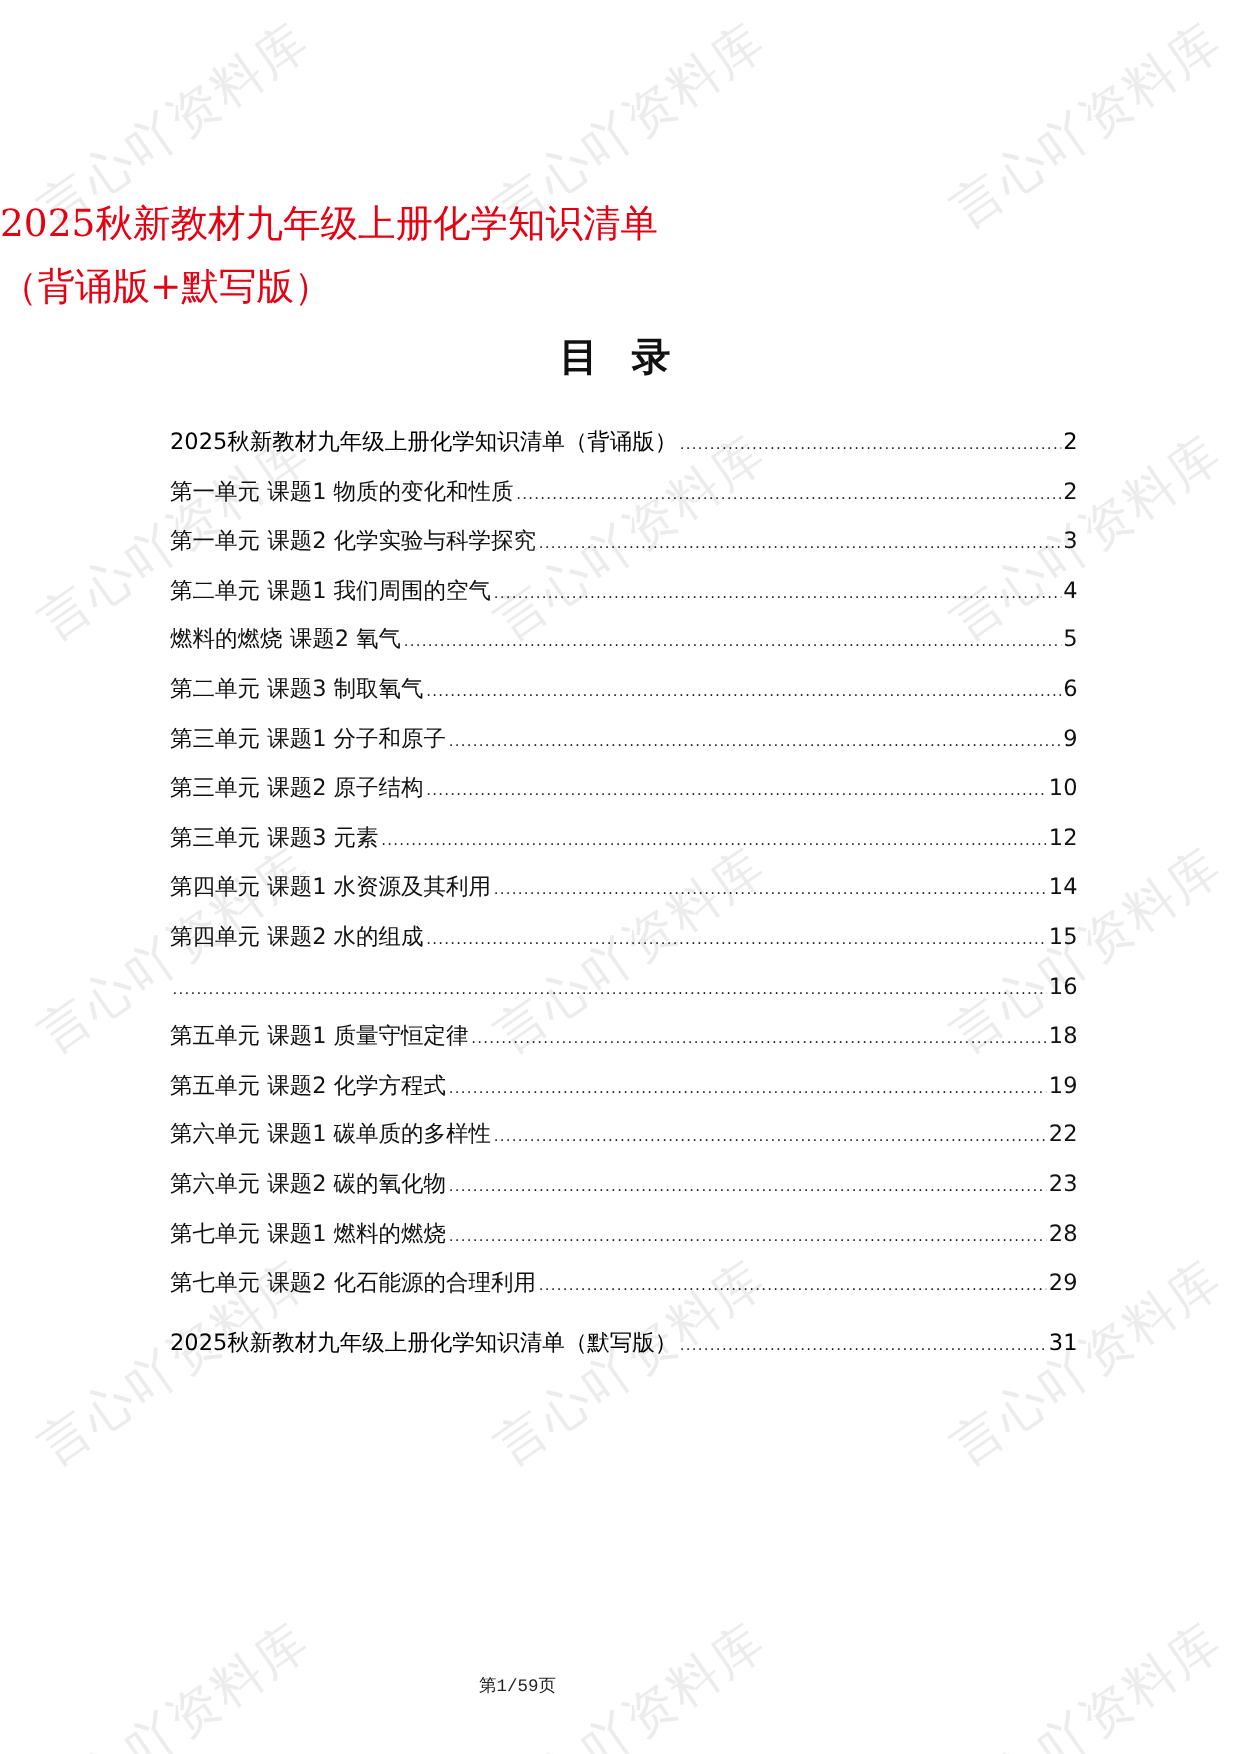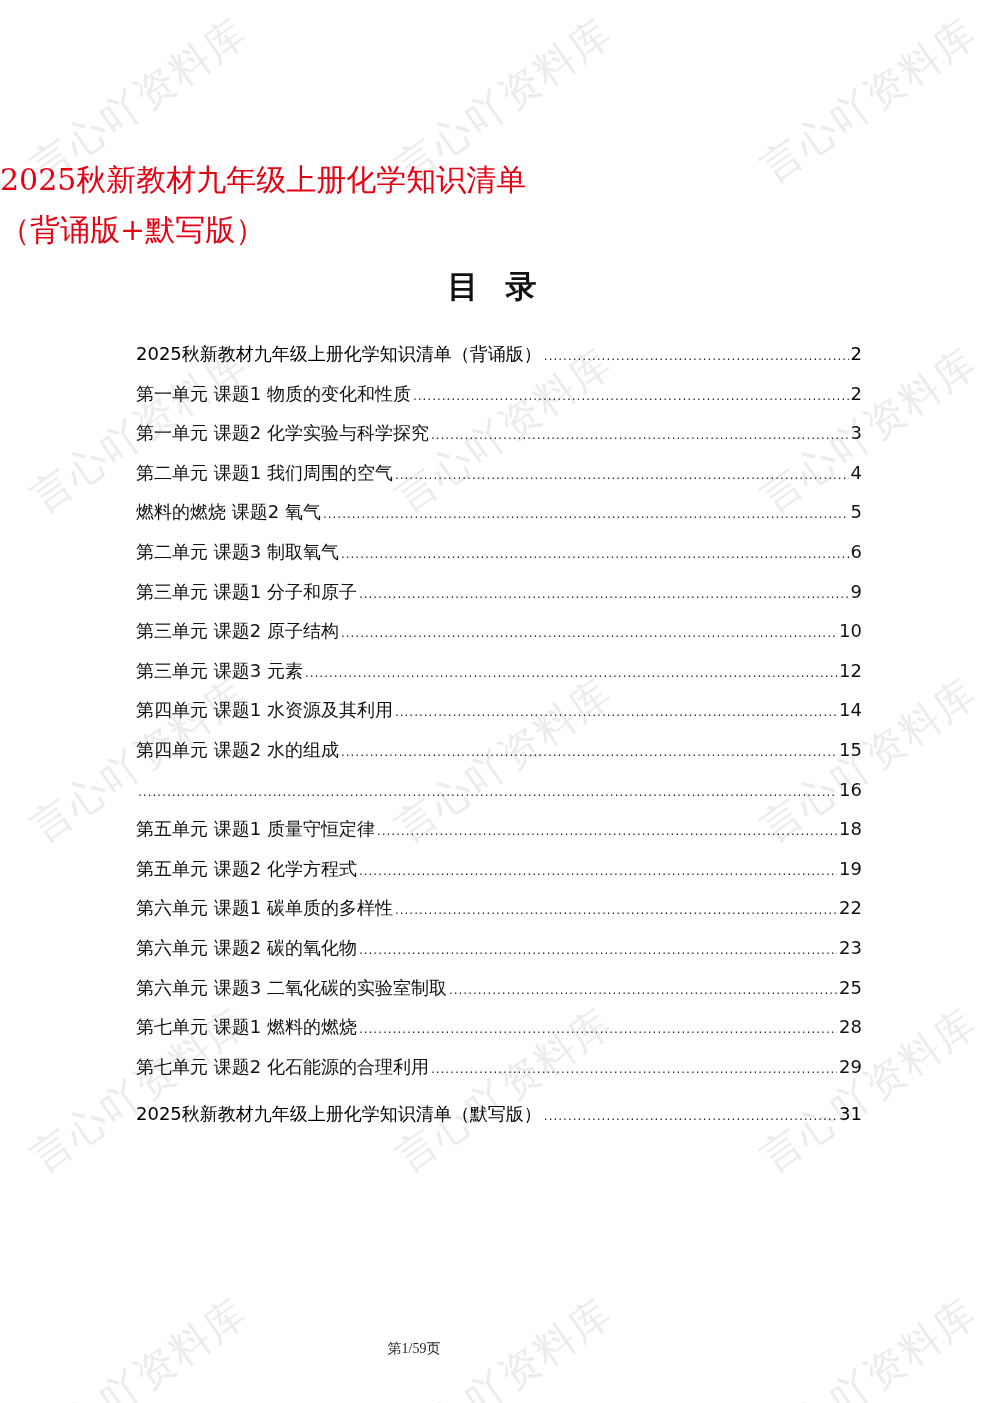--- a/index.html
+++ b/index.html
@@ -40,21 +40,21 @@
   }
   .toc-row .leader::before {
     content: "..............................................................................................................................................................................................................................";
   }
   .toc-row .page-num { flex: 0 0 auto; }
   .toc-row.part { color: #000000; }
   .toc-row.part .leader { color: #222; }
   .toc-row.gap-top { margin-top: 8px; }
   .footer {
     position: absolute; top: 1340px; left: 0; width: 828px; text-align: center;
-    font-family: Liberation Serif, serif; font-size: 14px; color: #222;
+    font-family: Liberation Mono, monospace; font-size: 14px; color: #222;
   }
 </style>
 </head>
 <body>
 
 <div class="watermarks">
   <div class="wm" style="left:20px;top:150px;">言心吖资料库</div>
   <div class="wm" style="left:385px;top:150px;">言心吖资料库</div>
   <div class="wm" style="left:750px;top:150px;">言心吖资料库</div>
   <div class="wm" style="left:20px;top:480px;">言心吖资料库</div>
@@ -150,25 +150,20 @@
       <span class="label">第六单元 课题1 碳单质的多样性</span>
       <span class="leader"></span>
       <span class="page-num">22</span>
     </div>
     <div class="toc-row">
       <span class="label">第六单元 课题2 碳的氧化物</span>
       <span class="leader"></span>
       <span class="page-num">23</span>
     </div>
     <div class="toc-row">
-      <span class="label">第六单元 课题3 二氧化碳的实验室制取</span>
-      <span class="leader"></span>
-      <span class="page-num">25</span>
-    </div>
-    <div class="toc-row">
       <span class="label">第七单元 课题1 燃料的燃烧</span>
       <span class="leader"></span>
       <span class="page-num">28</span>
     </div>
     <div class="toc-row">
       <span class="label">第七单元 课题2 化石能源的合理利用</span>
       <span class="leader"></span>
       <span class="page-num">29</span>
     </div>
     <div class="toc-row part gap-top">

